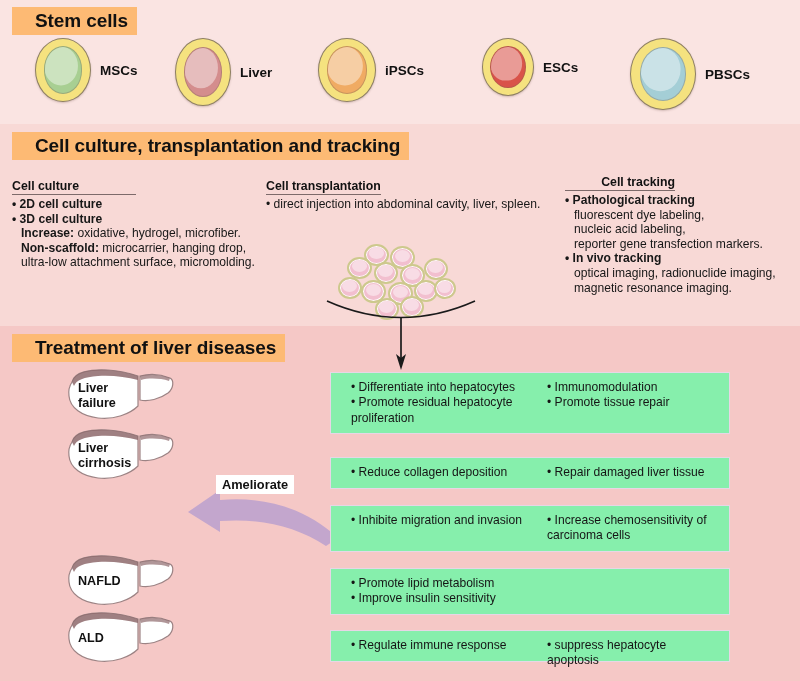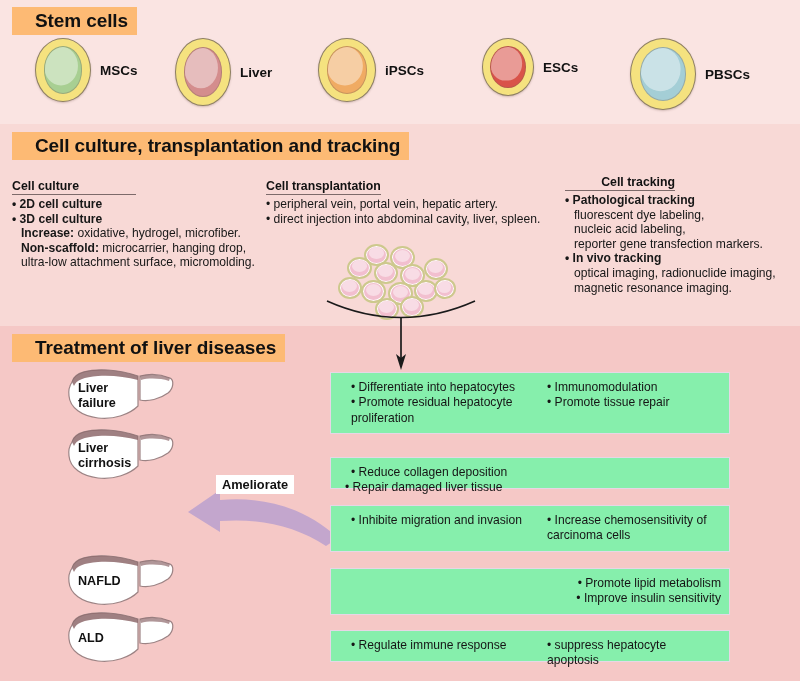--- a/index.html
+++ b/index.html
@@ -197,21 +197,20 @@
     <div class="subhead">Cell culture</div>
     <div class="line b">• 2D cell culture</div>
     <div class="line b">• 3D cell culture</div>
     <div class="line indent"><span class="kw">Increase:</span><span> oxidative, hydrogel, microfiber.</span></div>
     <div class="line indent"><span class="kw">Non-scaffold:</span><span> microcarrier, hanging drop,</span></div>
     <div class="line indent">ultra-low attachment surface, micromolding.</div>
   </div>
 
   <div class="txtblock" id="block-transplant">
     <div class="subhead">Cell transplantation</div>
-    <div class="line">• peripheral vein, portal vein, hepatic artery.</div>
     <div class="line">• direct injection into abdominal cavity, liver, spleen.</div>
   </div>
 
   <div class="txtblock" id="block-tracking">
     <div class="subhead">Cell tracking</div>
     <div class="line b">• Pathological tracking</div>
     <div class="line indent">fluorescent dye labeling,</div>
     <div class="line indent">nucleic acid labeling,</div>
     <div class="line indent">reporter gene transfection markers.</div>
     <div class="line b">• In vivo tracking</div>
@@ -300,40 +299,40 @@
       <div class="effect-line">• Differentiate into hepatocytes</div>
       <div class="effect-line">• Promote residual hepatocyte</div>
       <div class="effect-line cont">proliferation</div>
     </div>
     <div class="effect-col right">
       <div class="effect-line">• Immunomodulation</div>
       <div class="effect-line">• Promote tissue repair</div>
     </div>
   </div>
 
-  <div class="effect-box" style="top:457px; height:32px;flex-direction:column;">
+  <div class="effect-box" style="top:457px; height:32px;">
     <div class="effect-col">
       <div class="effect-line">• Reduce collagen deposition</div>
     </div>
     <div class="effect-col right">
       <div class="effect-line">• Repair damaged liver tissue</div>
     </div>
   </div>
 
   <div class="effect-box" style="top:505px; height:47px;">
     <div class="effect-col">
       <div class="effect-line">• Inhibite migration and invasion</div>
     </div>
     <div class="effect-col right">
       <div class="effect-line">• Increase chemosensitivity of</div>
       <div class="effect-line cont">carcinoma cells</div>
     </div>
   </div>
 
-  <div class="effect-box" style="top:568px; height:47px;text-align:right;">
+  <div class="effect-box" style="top:568px; height:47px;">
     <div class="effect-col">
       <div class="effect-line">• Promote lipid metabolism</div>
       <div class="effect-line">• Improve insulin sensitivity</div>
     </div>
   </div>
 
   <div class="effect-box" style="top:630px; height:32px;">
     <div class="effect-col">
       <div class="effect-line">• Regulate immune response</div>
     </div>

